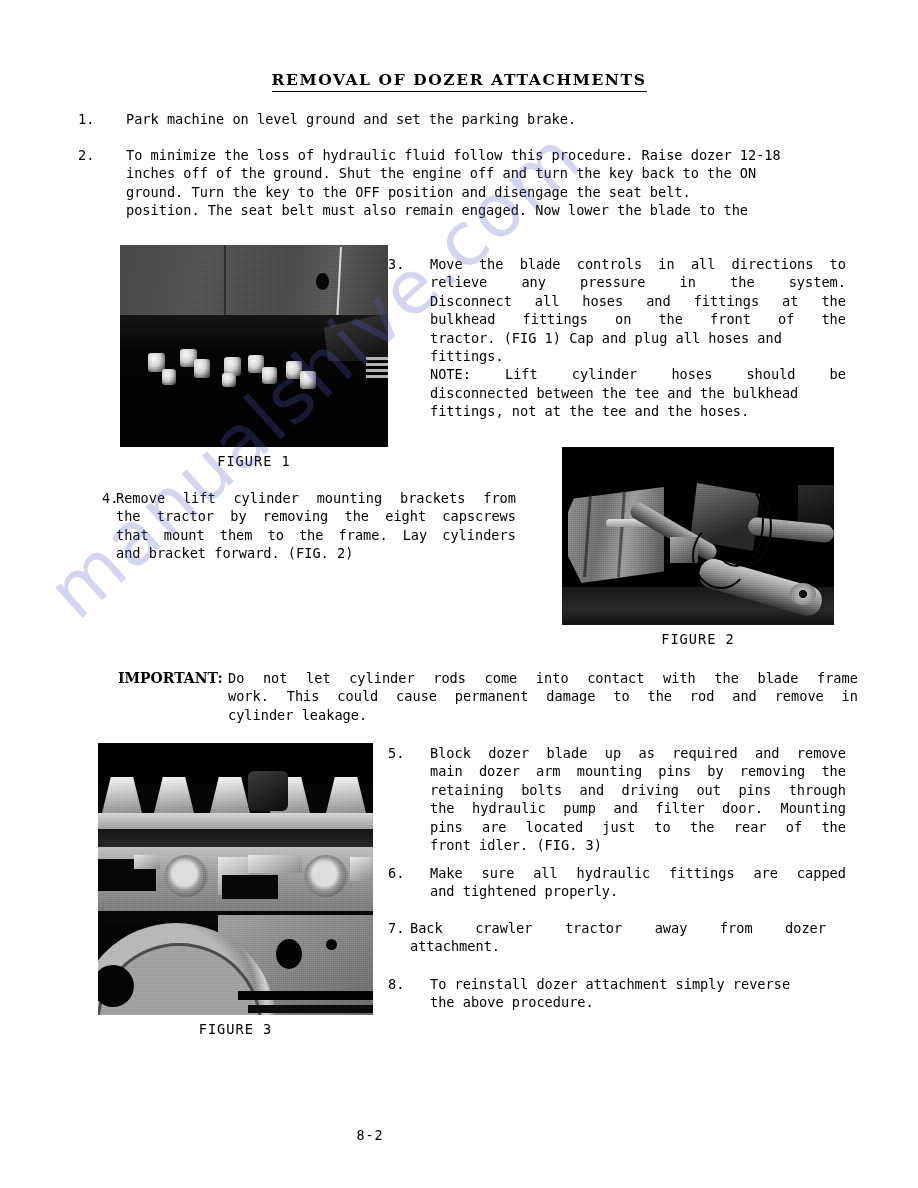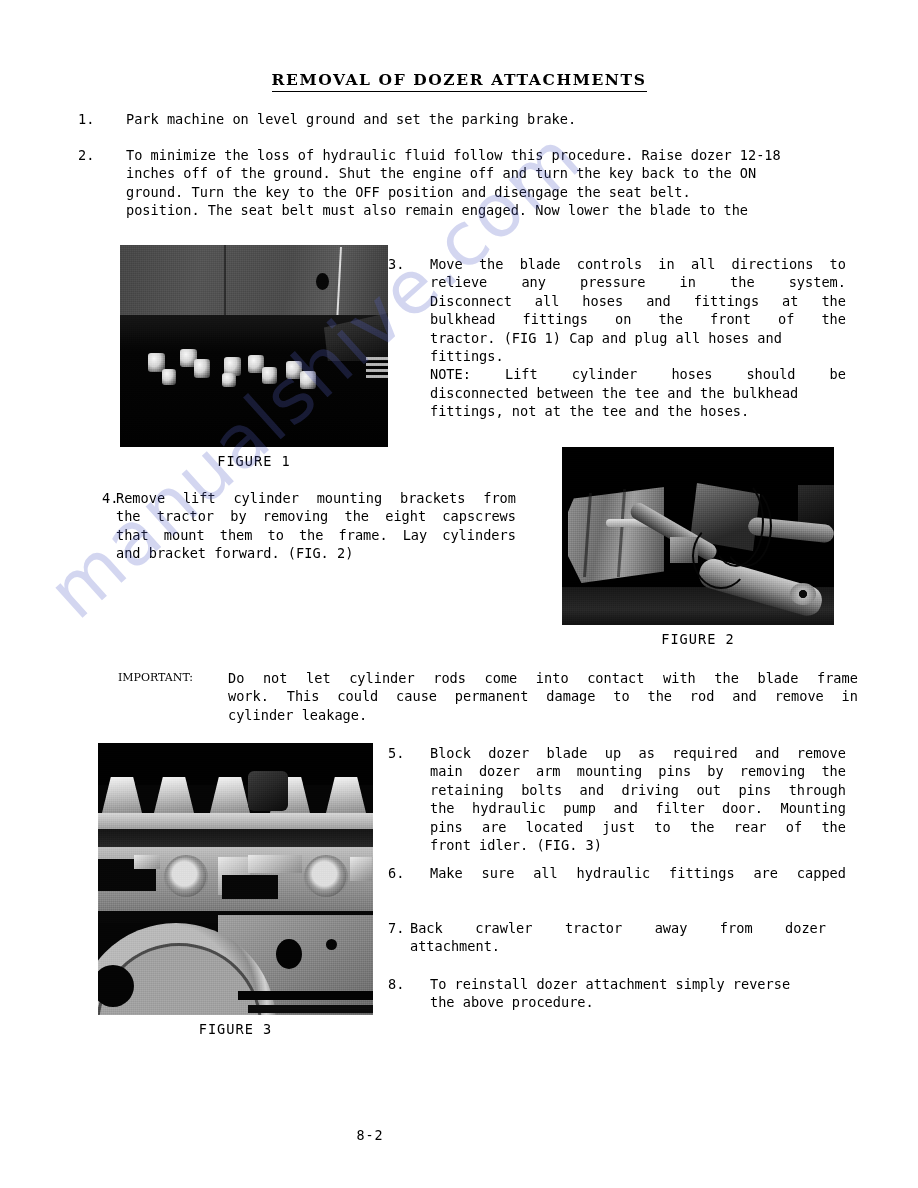--- a/index.html
+++ b/index.html
@@ -86,22 +86,22 @@
   
   .jline {
     display: flex;
     justify-content: space-between;
     white-space: nowrap;
   }
   .jline.last { justify-content: flex-start; }
 
   .impword {
     font-family: "DejaVu Serif", "Liberation Serif", serif;
-    font-weight: 400;
-    font-size: 11px;
+    font-weight: 700;
+    font-size: 14px;
   }
 
   
   .figwrap { position: absolute; z-index: 2; }
   .figimg {
     position: relative;
     overflow: hidden;
     background: #0a0a0a;
     filter: contrast(1.05);
   }
@@ -631,20 +631,23 @@
     <div class="body" style="margin-left:42px; width:416px;">
       <div class="jline">
           <span>Make</span>
           <span>sure</span>
           <span>all</span>
           <span>hydraulic</span>
           <span>fittings</span>
           <span>are</span>
           <span>capped</span>
         </div>
+      <div class="jline last">
+          <span>and tightened properly.</span>
+        </div>
     </div>
   </div>
 
   <div class="blk" style="left:388px; top:919px; width:458px;">
     <div class="num">7.</div>
     <div class="body" style="margin-left:22px; width:416px;">
       <div class="jline">
           <span>Back</span>
           <span>crawler</span>
           <span>tractor</span>

